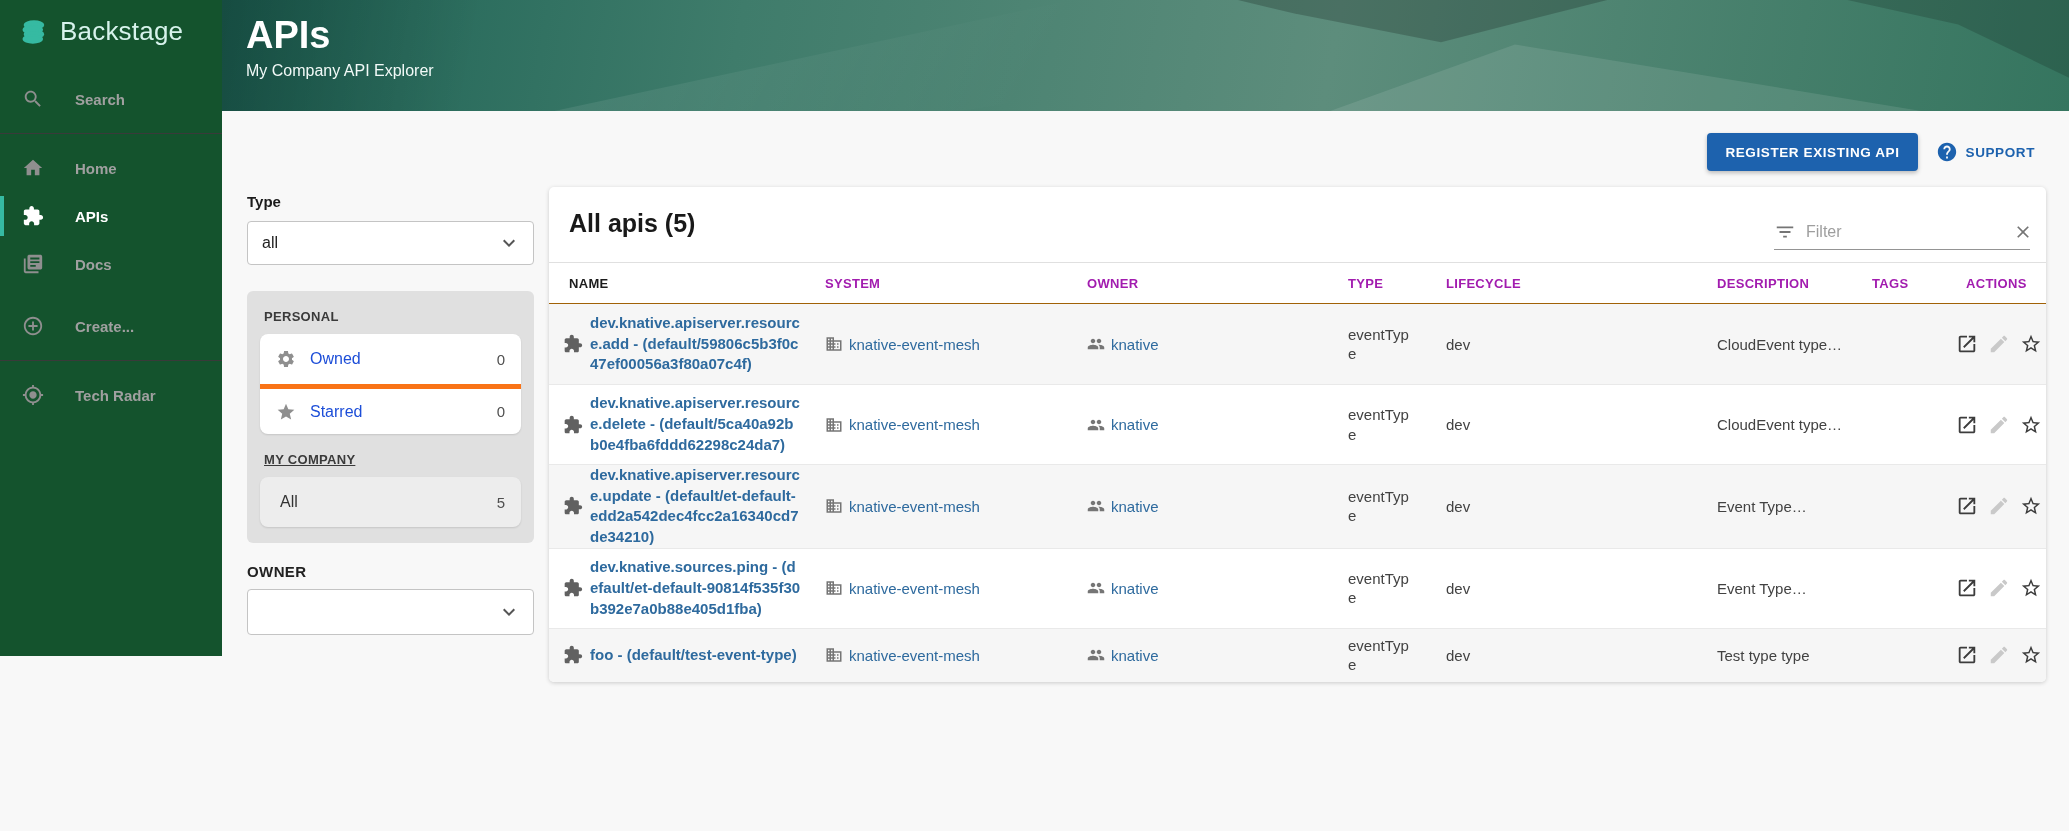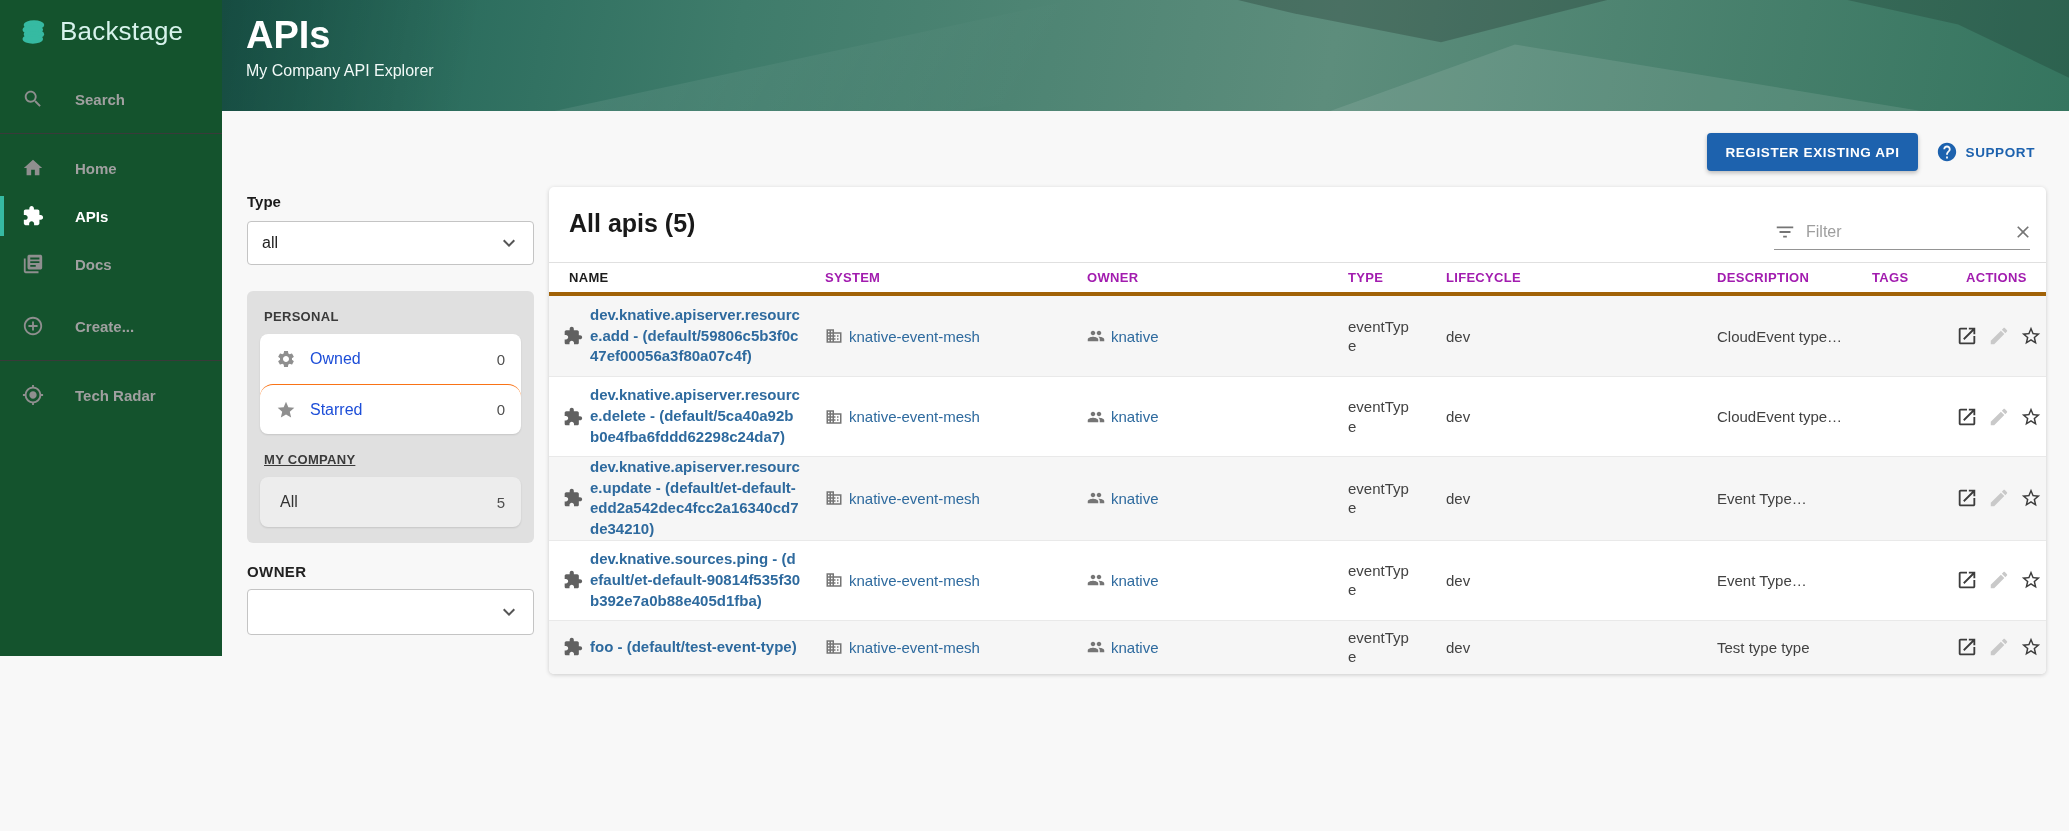--- a/index.html
+++ b/index.html
@@ -54,21 +54,21 @@
   .filters { position:absolute; left:25px; top:82px; width:287px; }
   .field-label { font-size:15px; font-weight:bold; color:#1b1b1b; }
   .select-box { margin-top:11px; height:44px; background:#fff; border:1px solid #c4c4c4; border-radius:4px;
     display:flex; align-items:center; justify-content:space-between; padding:0 12px 0 14px;
     font-size:16px; color:#222; cursor:pointer; }
   .select-box .ic { color:#555; }
   .filter-panel { margin-top:26px; background:#e0e0e0; border-radius:6px; padding:13px; }
   .panel-label { font-size:13px; font-weight:bold; color:#3a3a3a; letter-spacing:0.3px; padding:5px 4px 10px 4px; }
   .panel-card { background:#fff; border-radius:8px; box-shadow:0 1px 2px rgba(0,0,0,0.12); overflow:hidden; }
   .panel-item { display:flex; align-items:center; height:50px; padding:0 16px; cursor:pointer; font-size:16px; }
-  .panel-item + .panel-item { border-top:1px solid #f97316;border-radius:13px; }
+  .panel-item + .panel-item { border-top:5px solid #f97316; }
   .panel-item .ic { color:#8f8f8f; margin-right:14px; }
   .pi-label { color:#1d4ed8; flex:1; }
   .pi-label.dark { color:#333; }
   .pi-count { color:#4f4f4f; font-size:15px; }
   .panel-card.selected { background:#ededed; margin-bottom:3px; }
   .panel-card.selected .panel-item { padding-left:20px; }
 
   .owner-block { margin-top:20px; }
   .owner-label { font-size:15px; font-weight:bold; color:#222; letter-spacing:0.4px; }
   .owner-select { margin-top:9px; height:46px; }
@@ -80,21 +80,21 @@
   .table-title { font-size:25px; font-weight:bold; color:#191919; padding-top:4px; }
   .filter-field { display:flex; align-items:center; width:256px; border-bottom:1px solid #949494;
     padding-bottom:6px; margin-top:16px; }
   .filter-field .ic { color:#757575; }
   .filter-input { border:none; outline:none; background:transparent; flex:1; font-size:16px;
     font-family:inherit; color:#222; margin-left:10px; }
   .filter-input::placeholder { color:#9e9e9e; }
   .clear-btn { color:#8f8f8f; background:none; border:none; cursor:pointer; padding:0; }
 
   .grid-row { display:grid; grid-template-columns:256px 262px 261px 98px 271px 155px 90px 1fr; align-items:center; }
-  .thead { border-top:1px solid #e0e0e0; border-bottom:4px solid #a16207; height:34px; }
+  .thead { border-top:1px solid #e0e0e0; border-bottom:1px solid #a16207; height:42px; }
   .th { font-size:13px; font-weight:bold; color:#a21caf; letter-spacing:0.3px; padding-left:20px; }
   .th.sorted { color:#1c1c1c; }
   .th-actions { padding-left:24px; }
 
   .tr { min-height:80px; }
   .tr:nth-child(odd) { background:#f6f6f6; }
   .tr + .tr { border-top:1px solid #e9e9e9; }
   .tr.short { min-height:54px; }
   .td { font-size:15px; color:#424242; padding-left:20px; }
   .name-cell { display:flex; align-items:center; gap:7px; padding-left:14px; }

